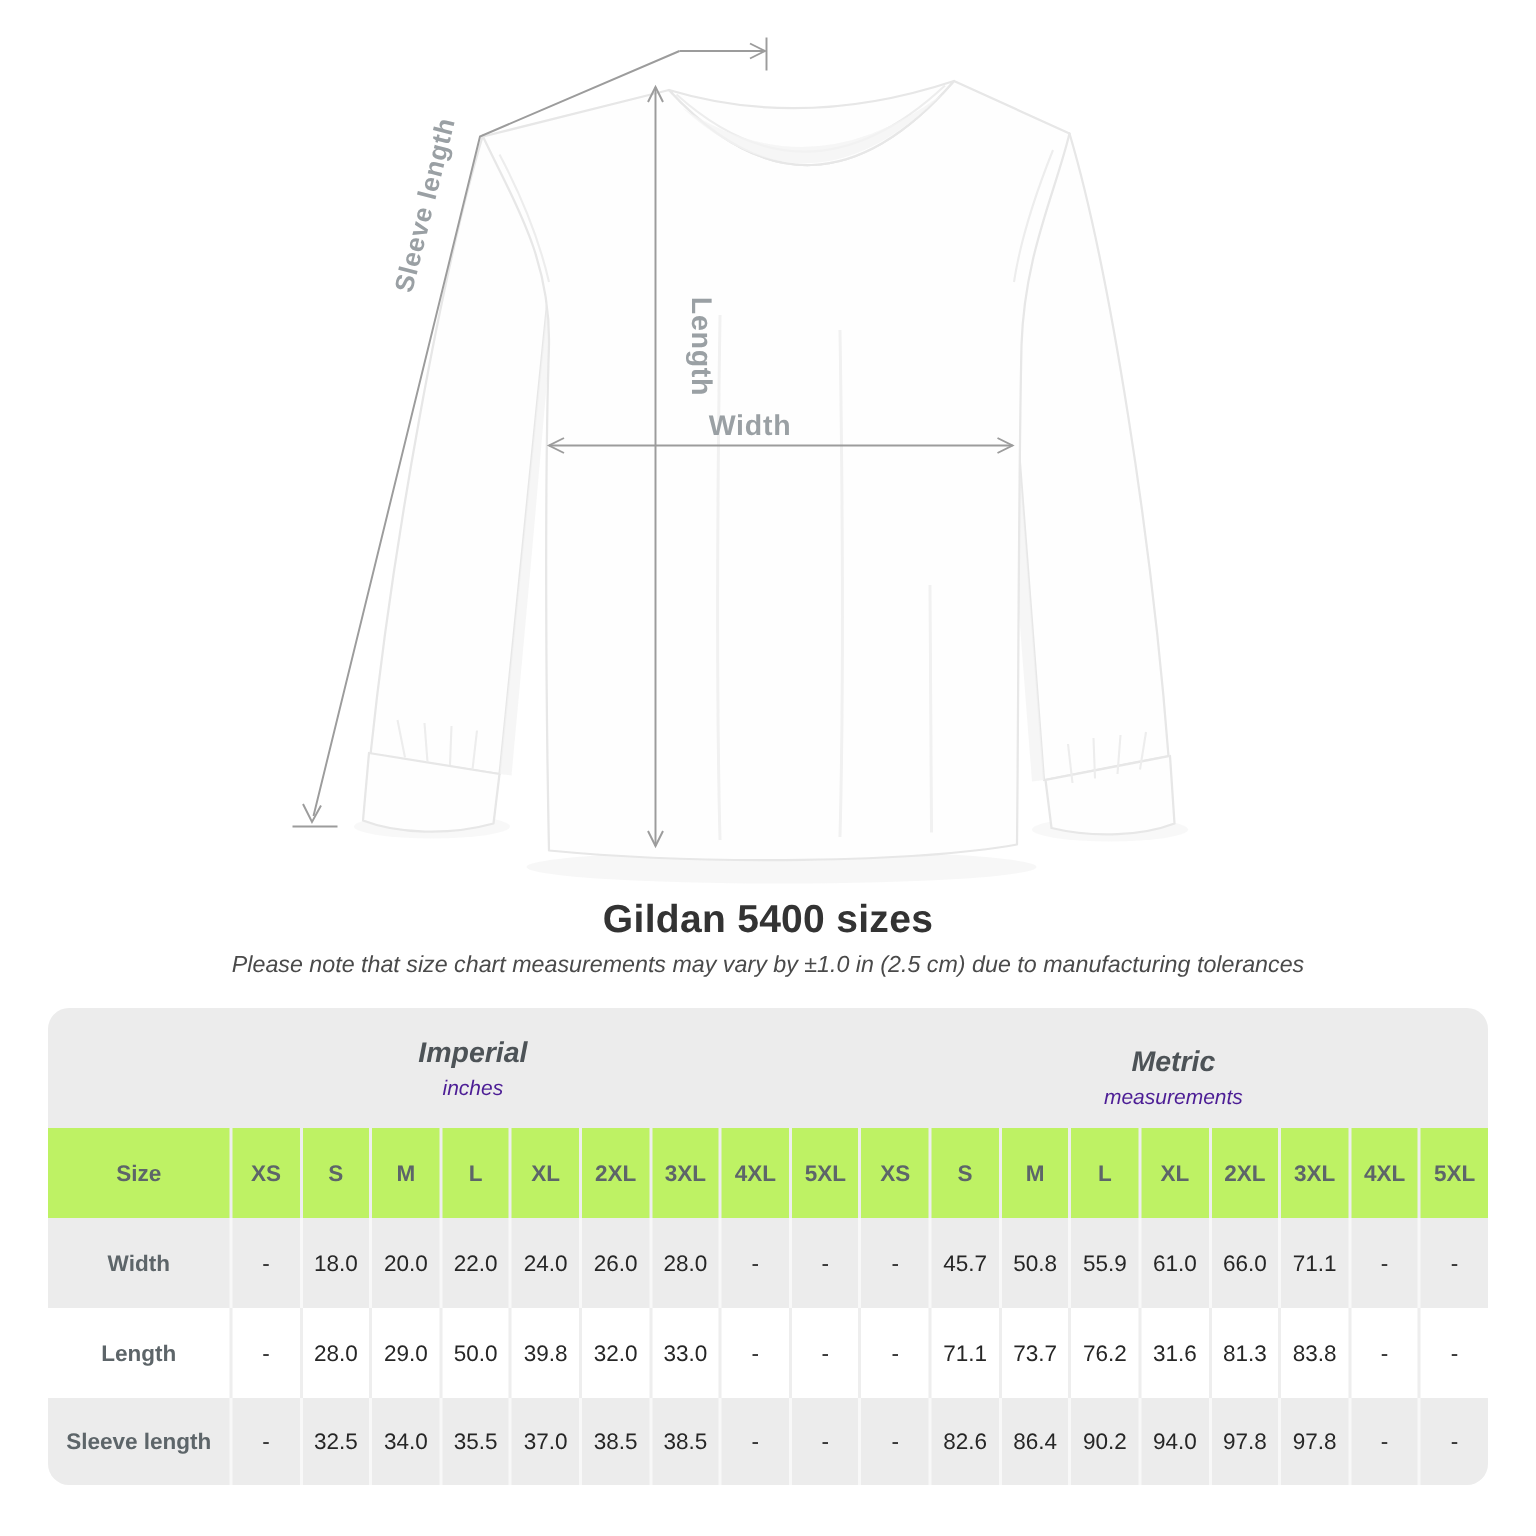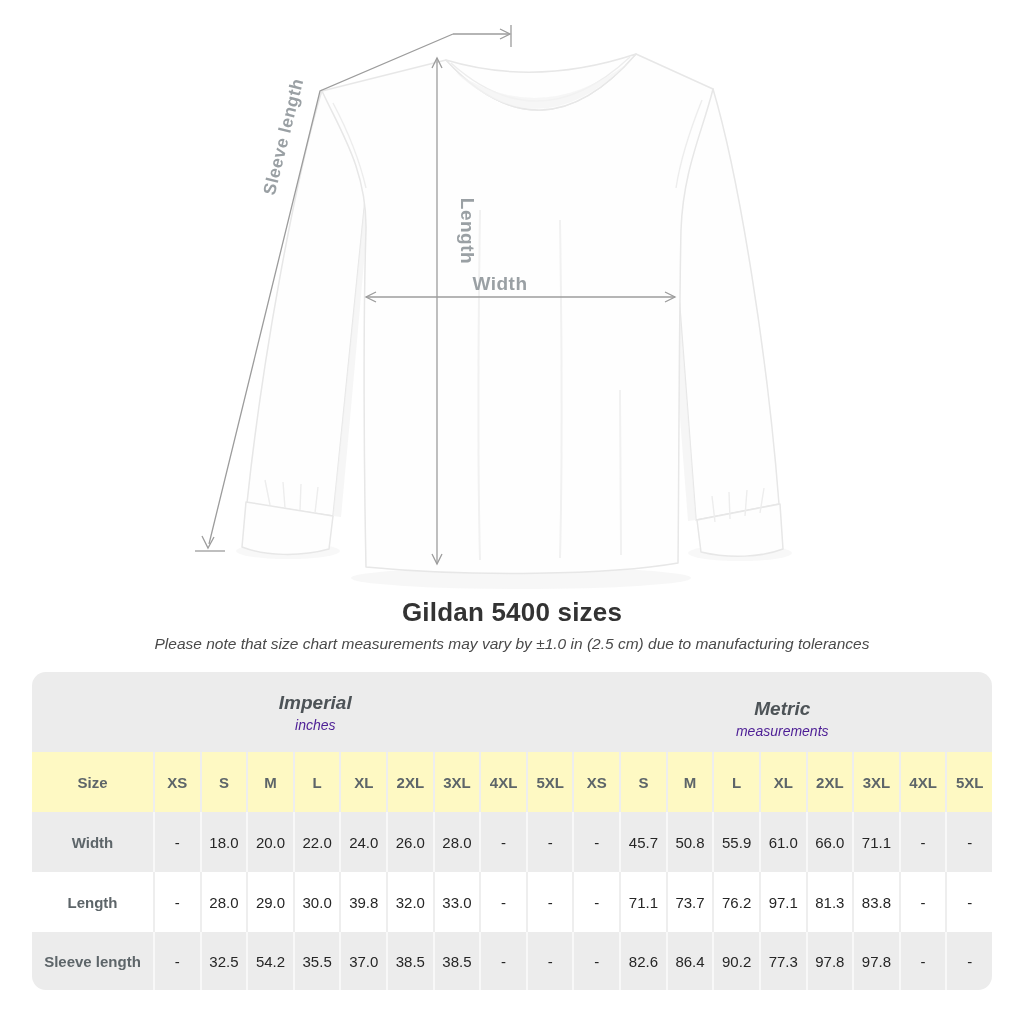--- a/index.html
+++ b/index.html
@@ -33,21 +33,21 @@
     position:absolute;top:672px;left:32px;width:960px;
     border-radius:14px;overflow:hidden;
   }
   .trow{display:grid;grid-template-columns:121px repeat(18,1fr);}
   .row-band{height:80px;background:#ececec;}
   .band-cell{display:flex;flex-direction:column;align-items:center;justify-content:center;gap:3px;}
   .band-imperial{grid-column:1 / span 10;transform:translateX(13px);justify-content:center;}
   .band-metric{grid-column:11 / span 9;margin-top:13px;}
   .group-name{font-size:19px;font-weight:bold;font-style:italic;color:#4d5357;}
   .group-unit{font-size:14px;font-style:italic;color:#4c1d95;}
-  .row-head{height:60px;background:#fef9c3;}
+  .row-head{height:60px;background:#bef264;}
   .row-data{height:60px;}
   .row-data.last{height:58px;}
   .row-gray{background:#ececec;}
   .row-white{background:#ffffff;}
   .cell{display:flex;align-items:center;justify-content:center;font-size:15px;color:#262626;}
   .head-cell,.label-cell{font-weight:bold;color:#5d6569;}
   .row-head .cell + .cell{border-left:2px solid #eeeeee;}
   .row-white.row-data .cell + .cell{border-left:2px solid #eeeeee;}
   .row-gray .cell + .cell{border-left:2px solid #f8f8f8;}
 </style>
@@ -183,50 +183,50 @@
       <div class="cell">66.0</div>
       <div class="cell">71.1</div>
       <div class="cell">-</div>
       <div class="cell">-</div>
     </div>
     <div class="trow row-data row-white">
       <div class="cell label-cell">Length</div>
       <div class="cell">-</div>
       <div class="cell">28.0</div>
       <div class="cell">29.0</div>
-      <div class="cell">30.0</div>
+      <div class="cell">50.0</div>
       <div class="cell">39.8</div>
       <div class="cell">32.0</div>
       <div class="cell">33.0</div>
       <div class="cell">-</div>
       <div class="cell">-</div>
       <div class="cell">-</div>
       <div class="cell">71.1</div>
       <div class="cell">73.7</div>
       <div class="cell">76.2</div>
-      <div class="cell">97.1</div>
+      <div class="cell">31.6</div>
       <div class="cell">81.3</div>
       <div class="cell">83.8</div>
       <div class="cell">-</div>
       <div class="cell">-</div>
     </div>
     <div class="trow row-data row-gray last">
       <div class="cell label-cell">Sleeve length</div>
       <div class="cell">-</div>
       <div class="cell">32.5</div>
-      <div class="cell">54.2</div>
+      <div class="cell">34.0</div>
       <div class="cell">35.5</div>
       <div class="cell">37.0</div>
       <div class="cell">38.5</div>
       <div class="cell">38.5</div>
       <div class="cell">-</div>
       <div class="cell">-</div>
       <div class="cell">-</div>
       <div class="cell">82.6</div>
       <div class="cell">86.4</div>
       <div class="cell">90.2</div>
-      <div class="cell">77.3</div>
+      <div class="cell">94.0</div>
       <div class="cell">97.8</div>
       <div class="cell">97.8</div>
       <div class="cell">-</div>
       <div class="cell">-</div>
     </div>
   </div>
 
 </body></html>

